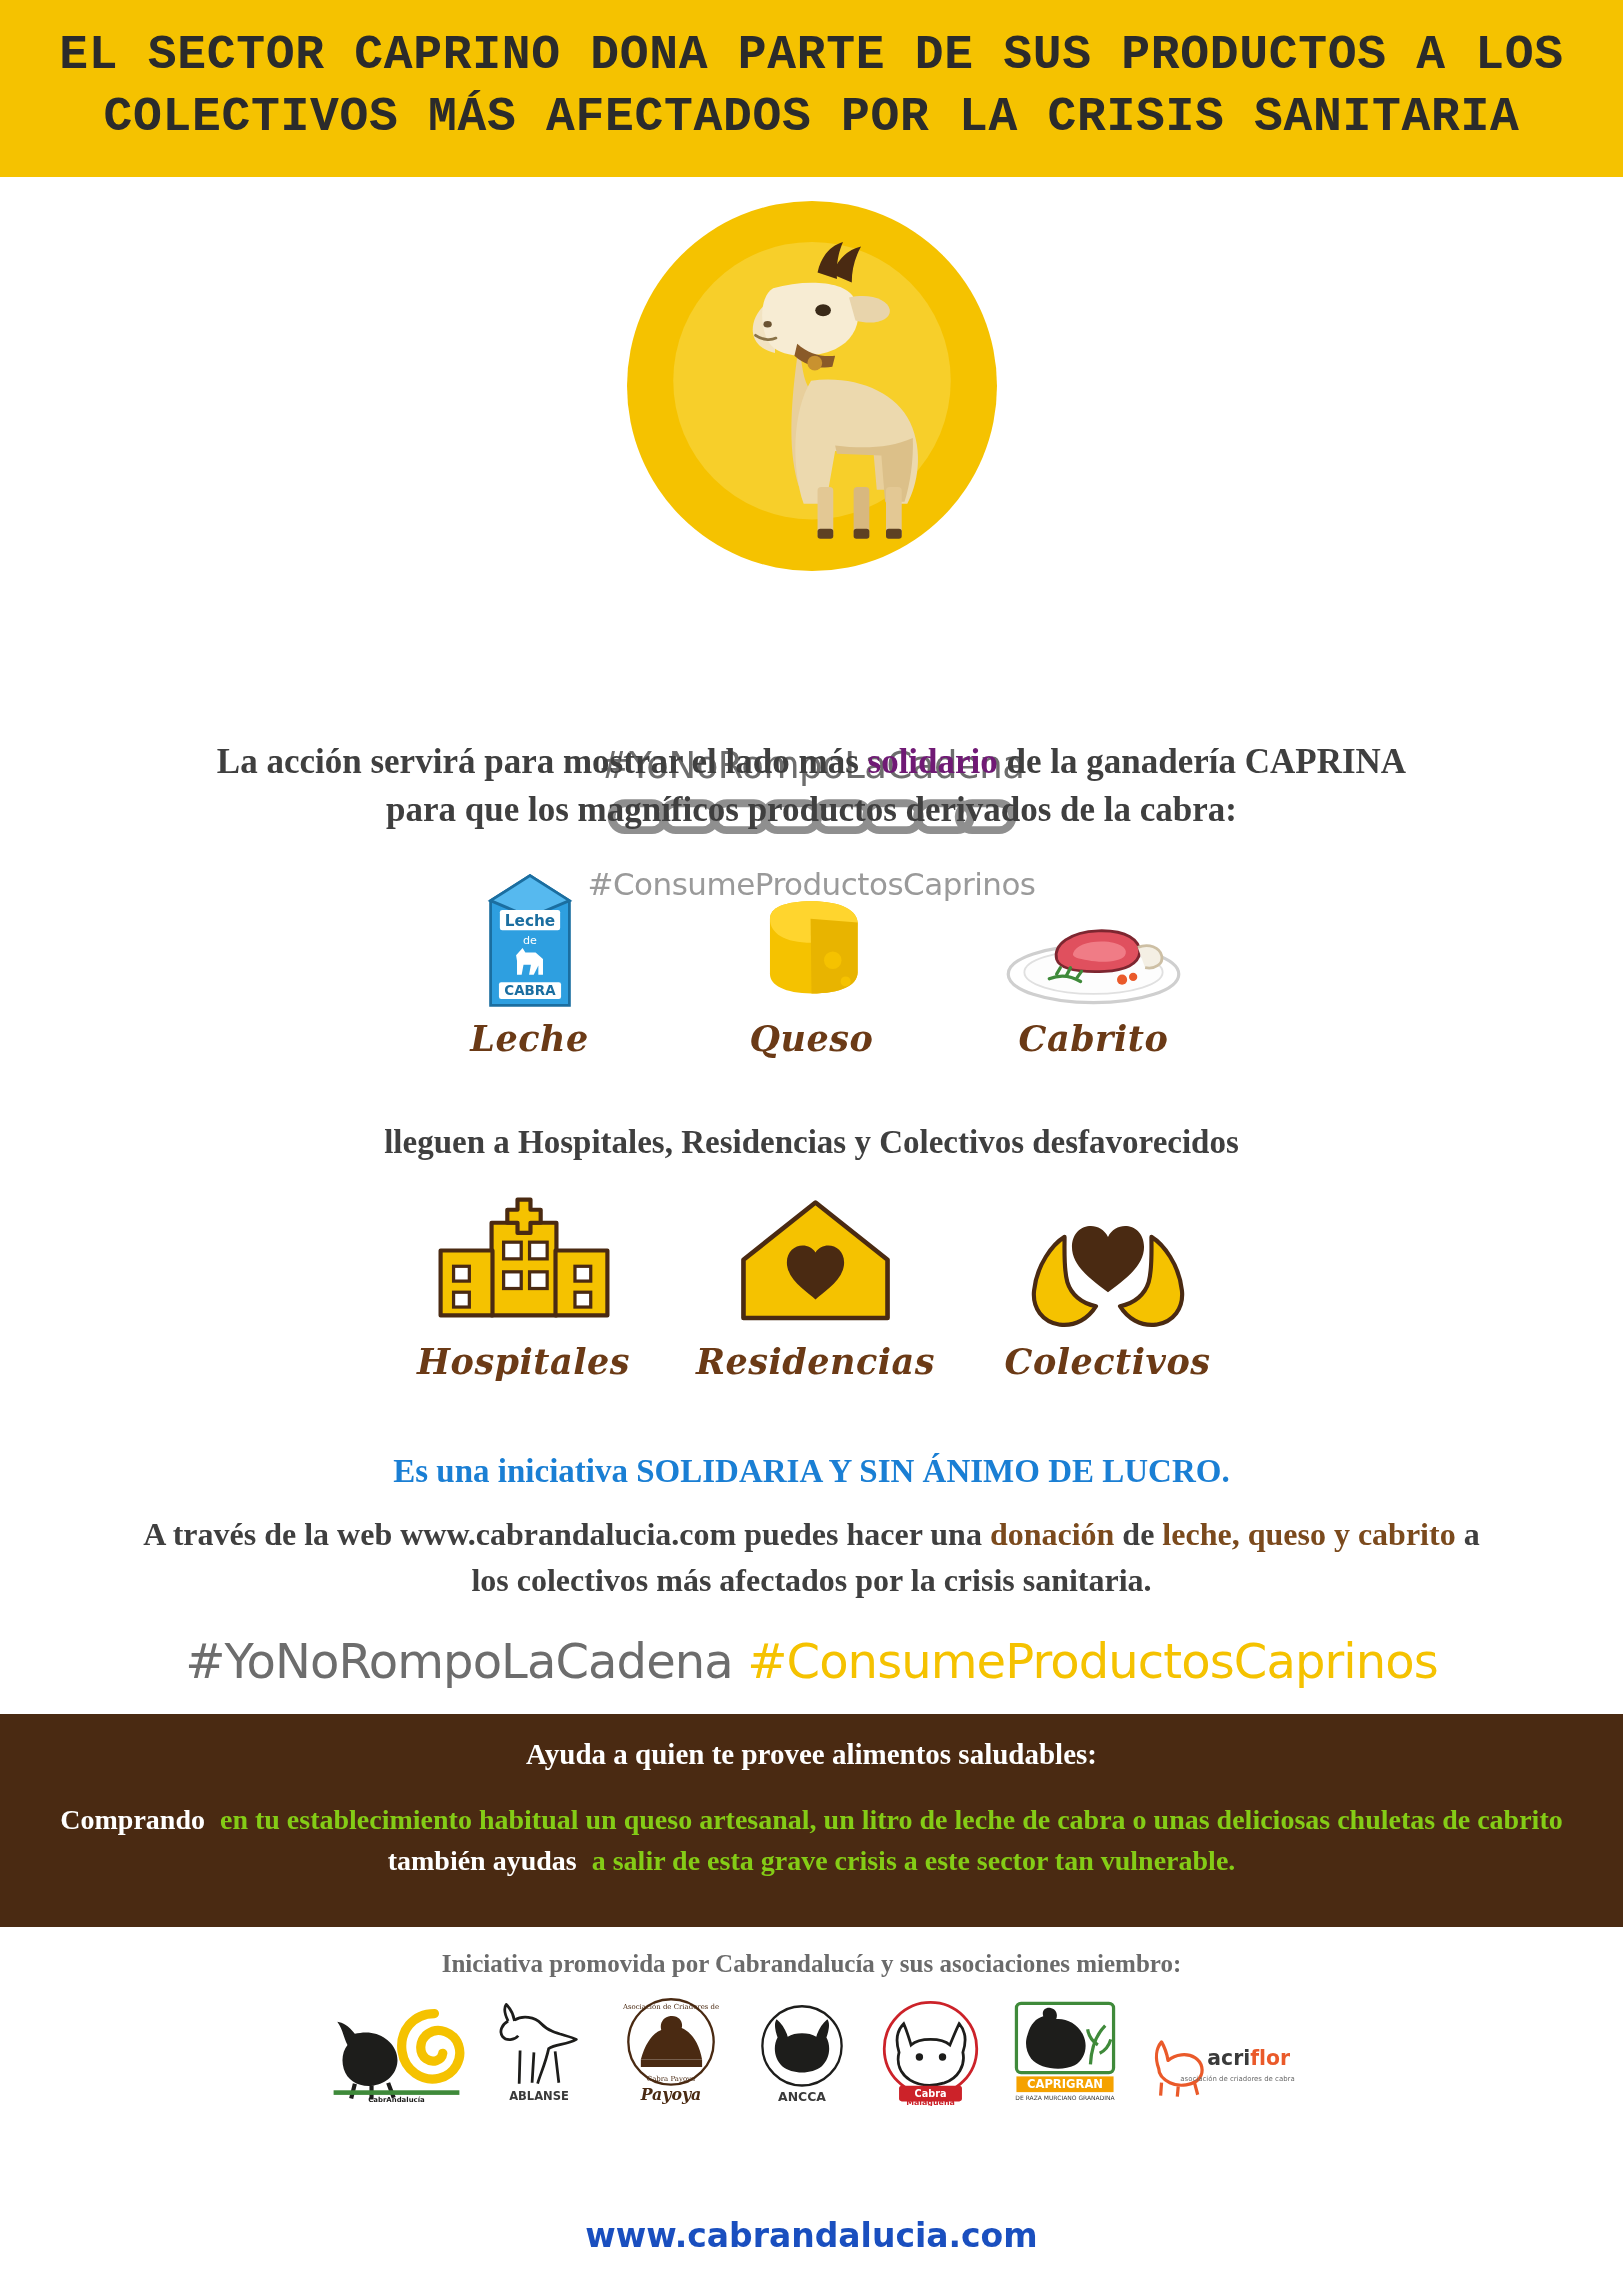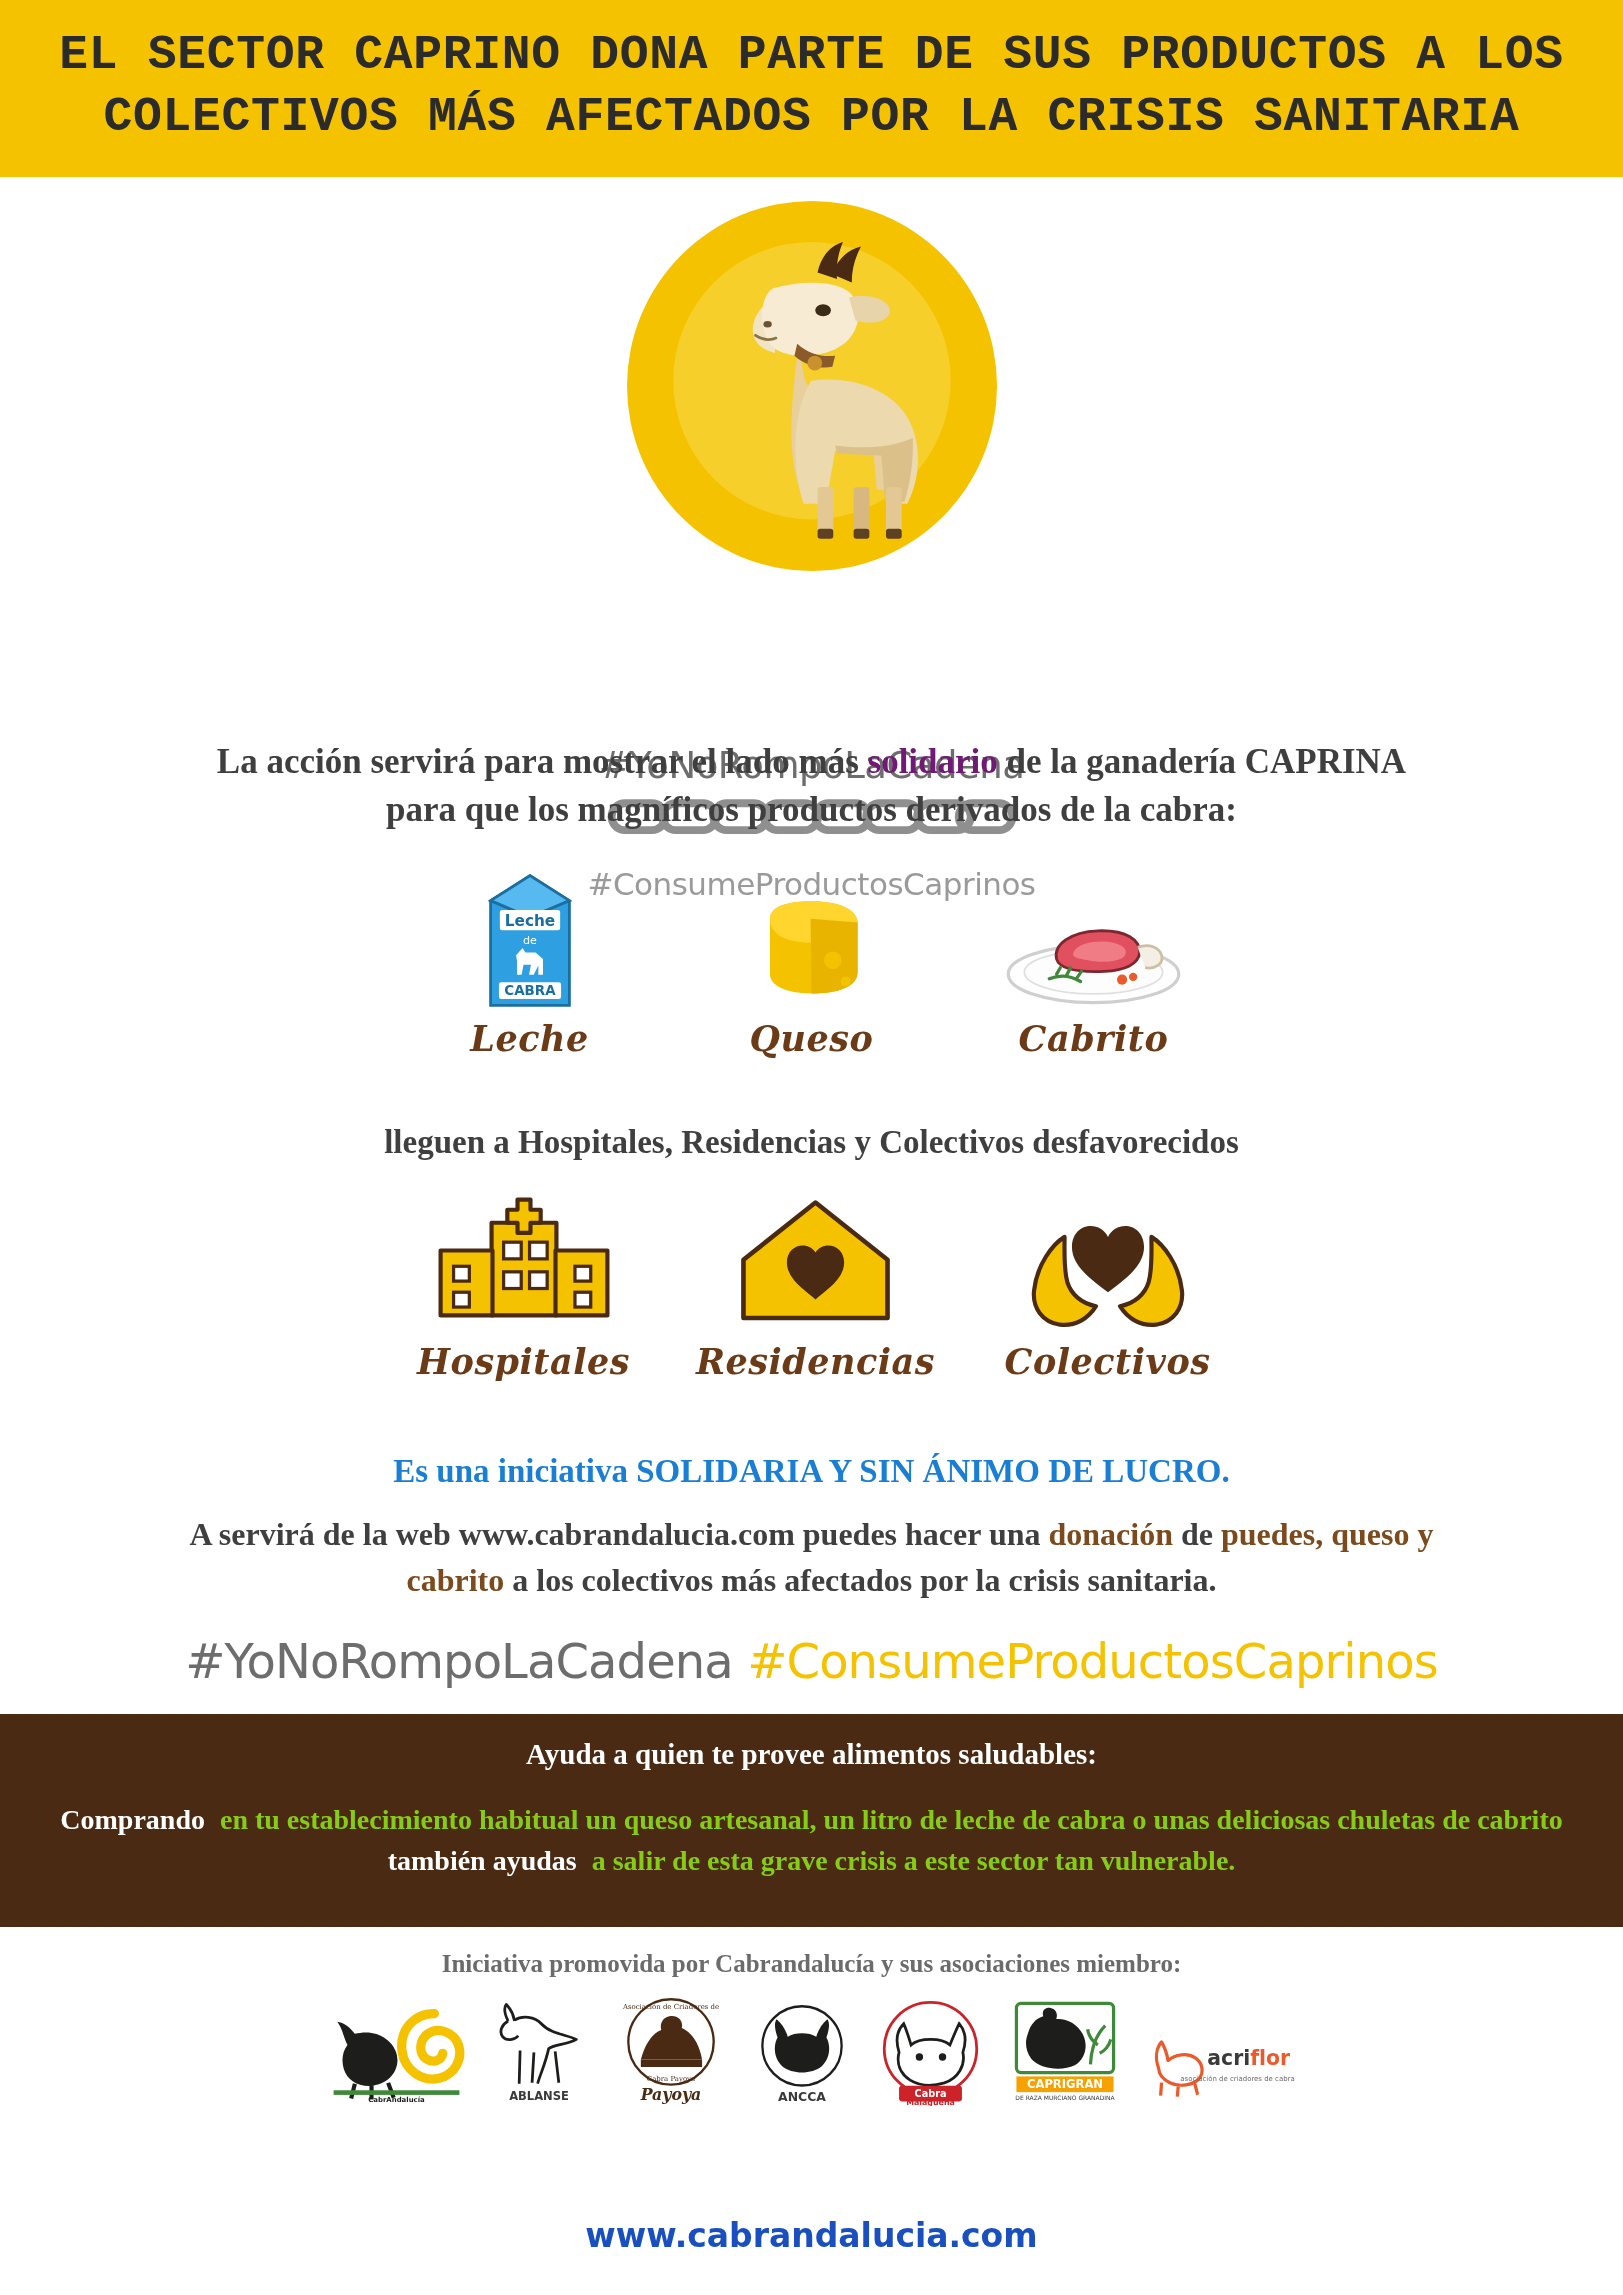--- a/index.html
+++ b/index.html
@@ -422,21 +422,21 @@
         <path d="M284 82 C310 98 344 142 350 198 C354 236 332 266 294 272 C260 276 232 258 216 232 C248 226 270 206 278 180 C286 152 284 112 284 82 Z" fill="#f5c200" stroke="#4a2a12" stroke-width="9" stroke-linejoin="round"></path>
       </svg>
     </div>
     <div class="lbl">Colectivos</div>
   </div>
 </div>
 
 <div class="sec3">Es una iniciativa SOLIDARIA Y SIN ÁNIMO DE LUCRO.</div>
 
 <div class="sec4">
-  <span>A servirá de la web </span><span>www.cabrandalucia.com</span><span> puedes hacer una </span><span class="brown">donación</span><span> de </span><span class="brown">puedes, queso y cabrito</span><span> a los colectivos más afectados por la crisis sanitaria.</span>
+  <span>A través de la web </span><span>www.cabrandalucia.com</span><span> puedes hacer una </span><span class="brown">donación</span><span> de </span><span class="brown">leche, queso y cabrito</span><span> a los colectivos más afectados por la crisis sanitaria.</span>
 </div>
 
 <div class="bighash">
   <span class="grey">#YoNoRompoLaCadena</span>
   <span class="gold">#ConsumeProductosCaprinos</span>
 </div>
 
 <div class="band">
   <div class="bt1">Ayuda a quien te provee alimentos saludables:</div>
   <div class="bt2">

